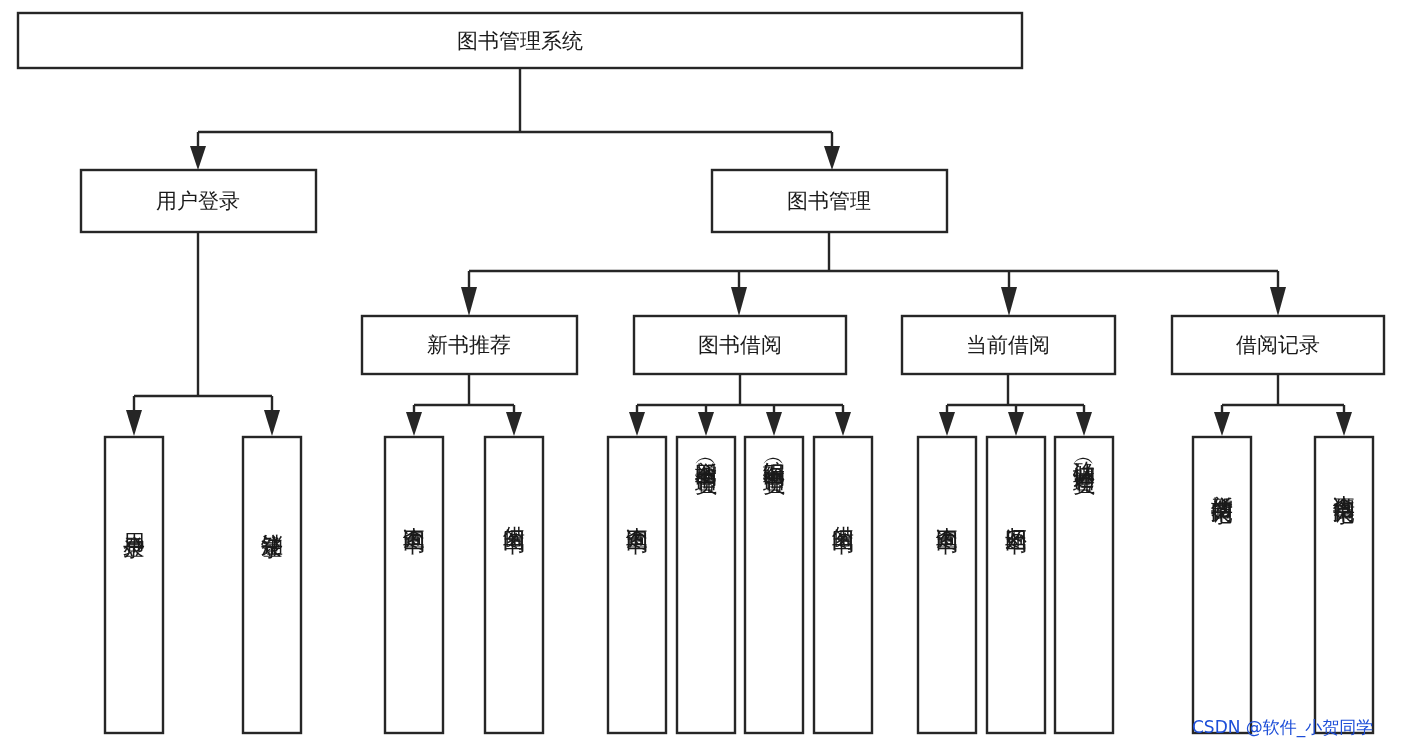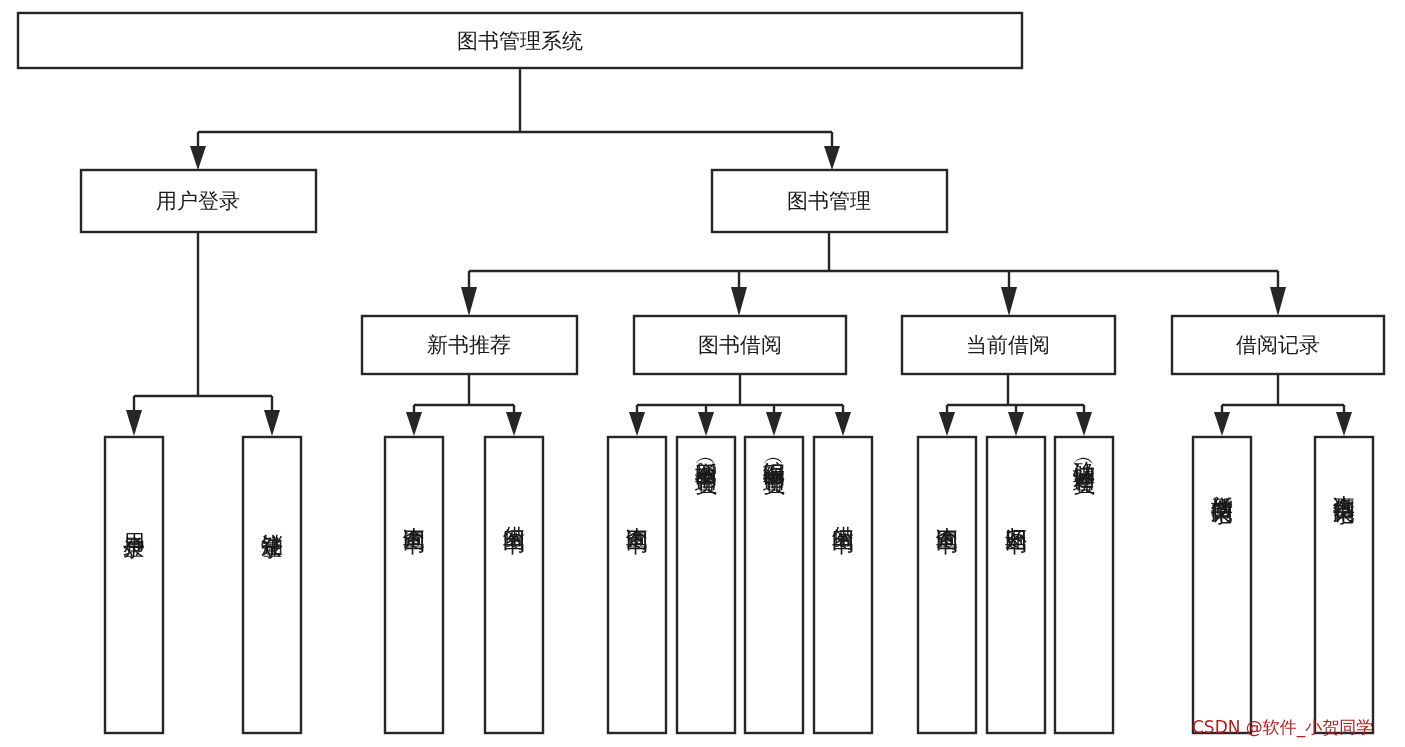--- a/index.html
+++ b/index.html
@@ -62,21 +62,21 @@
     font-size: 22px;
     line-height: 1.08;
     color: #1a1a1a;
     letter-spacing: 2px;
     white-space: nowrap;
   }
   .watermark {
     position: absolute;
     font-family: "DejaVu Sans", "Liberation Sans", sans-serif;
     font-size: 17px;
-    color: #b91c1c;
+    color: #1d4ed8;
     white-space: nowrap;
     pointer-events: none;
   }
 </style>
 </head>
 <body>
 
 <div id="diagram-root">
 
   <svg id="tree-svg" viewBox="0 0 1405 747">

